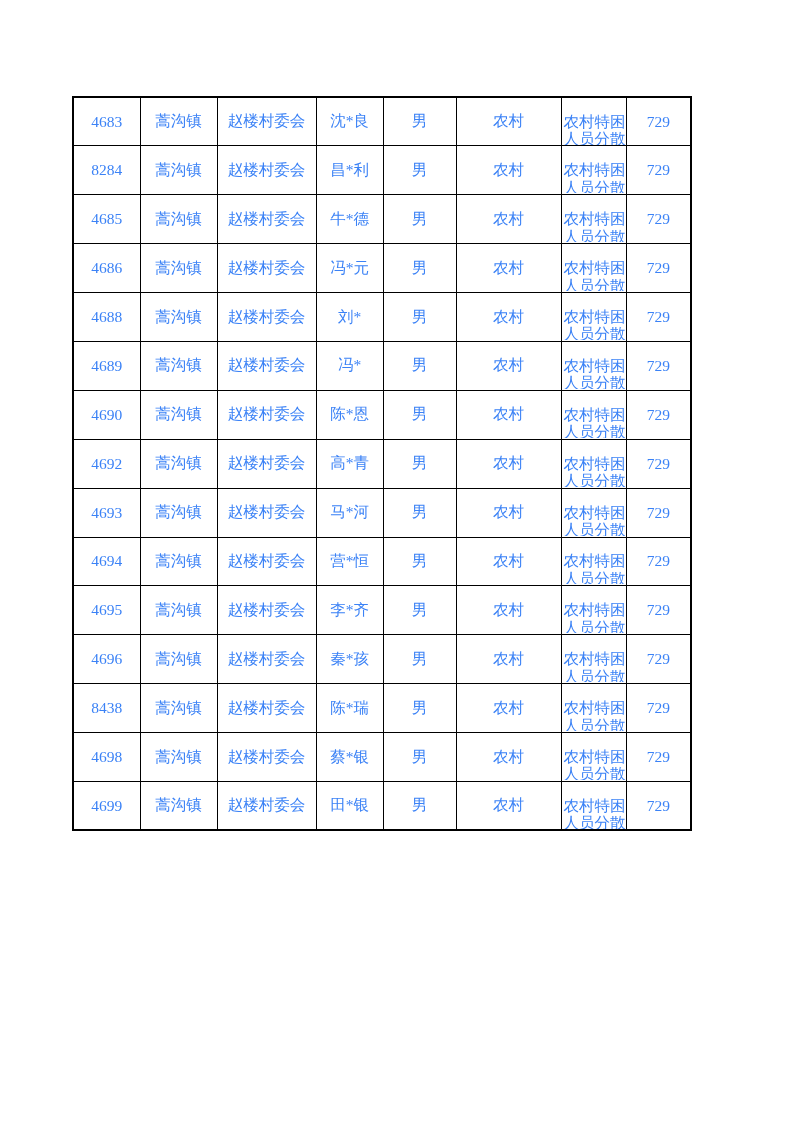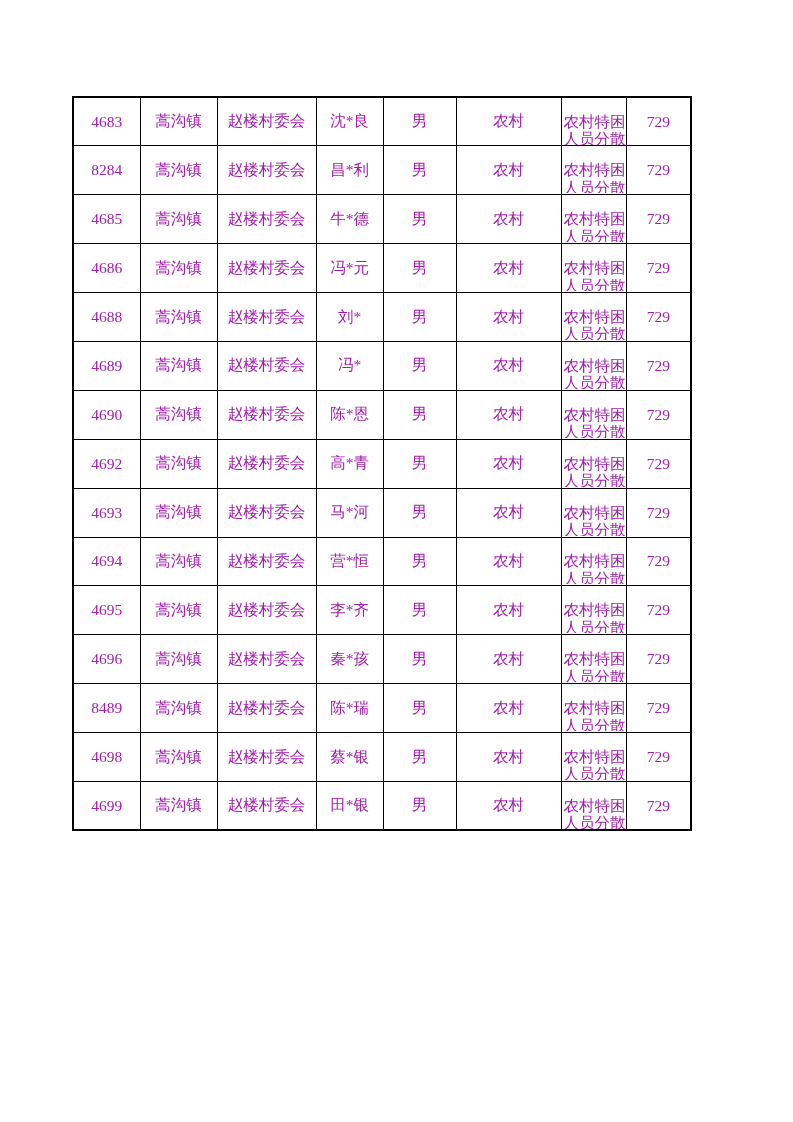--- a/index.html
+++ b/index.html
@@ -7,21 +7,21 @@
     padding: 0;
     background: #ffffff;
   }
   .page {
     position: relative;
     width: 793px;
     height: 1122px;
     background: #ffffff;
     overflow: hidden;
     font-family: "Liberation Serif", "DejaVu Serif", serif;
-    color: #a21caf;
+    color: #3b82f6;
   }
   table.roster {
     position: absolute;
     left: 72px;
     top: 96px;
     width: 618px;
     border-collapse: collapse;
     table-layout: fixed;
     border: 2px solid #000000;
   }
@@ -203,21 +203,21 @@
           <td class="cell-village">赵楼村委会</td>
           <td class="cell-name">秦*孩</td>
           <td class="cell-gender">男</td>
           <td class="cell-area">农村</td>
           <td class="cell-category">
             <div class="cat-clip">农村特困人员分散供养</div>
           </td>
           <td class="cell-amount">729</td>
         </tr>
         <tr>
-          <td class="cell-seq">8489</td>
+          <td class="cell-seq">8438</td>
           <td class="cell-town">蒿沟镇</td>
           <td class="cell-village">赵楼村委会</td>
           <td class="cell-name">陈*瑞</td>
           <td class="cell-gender">男</td>
           <td class="cell-area">农村</td>
           <td class="cell-category">
             <div class="cat-clip">农村特困人员分散供养</div>
           </td>
           <td class="cell-amount">729</td>
         </tr>

